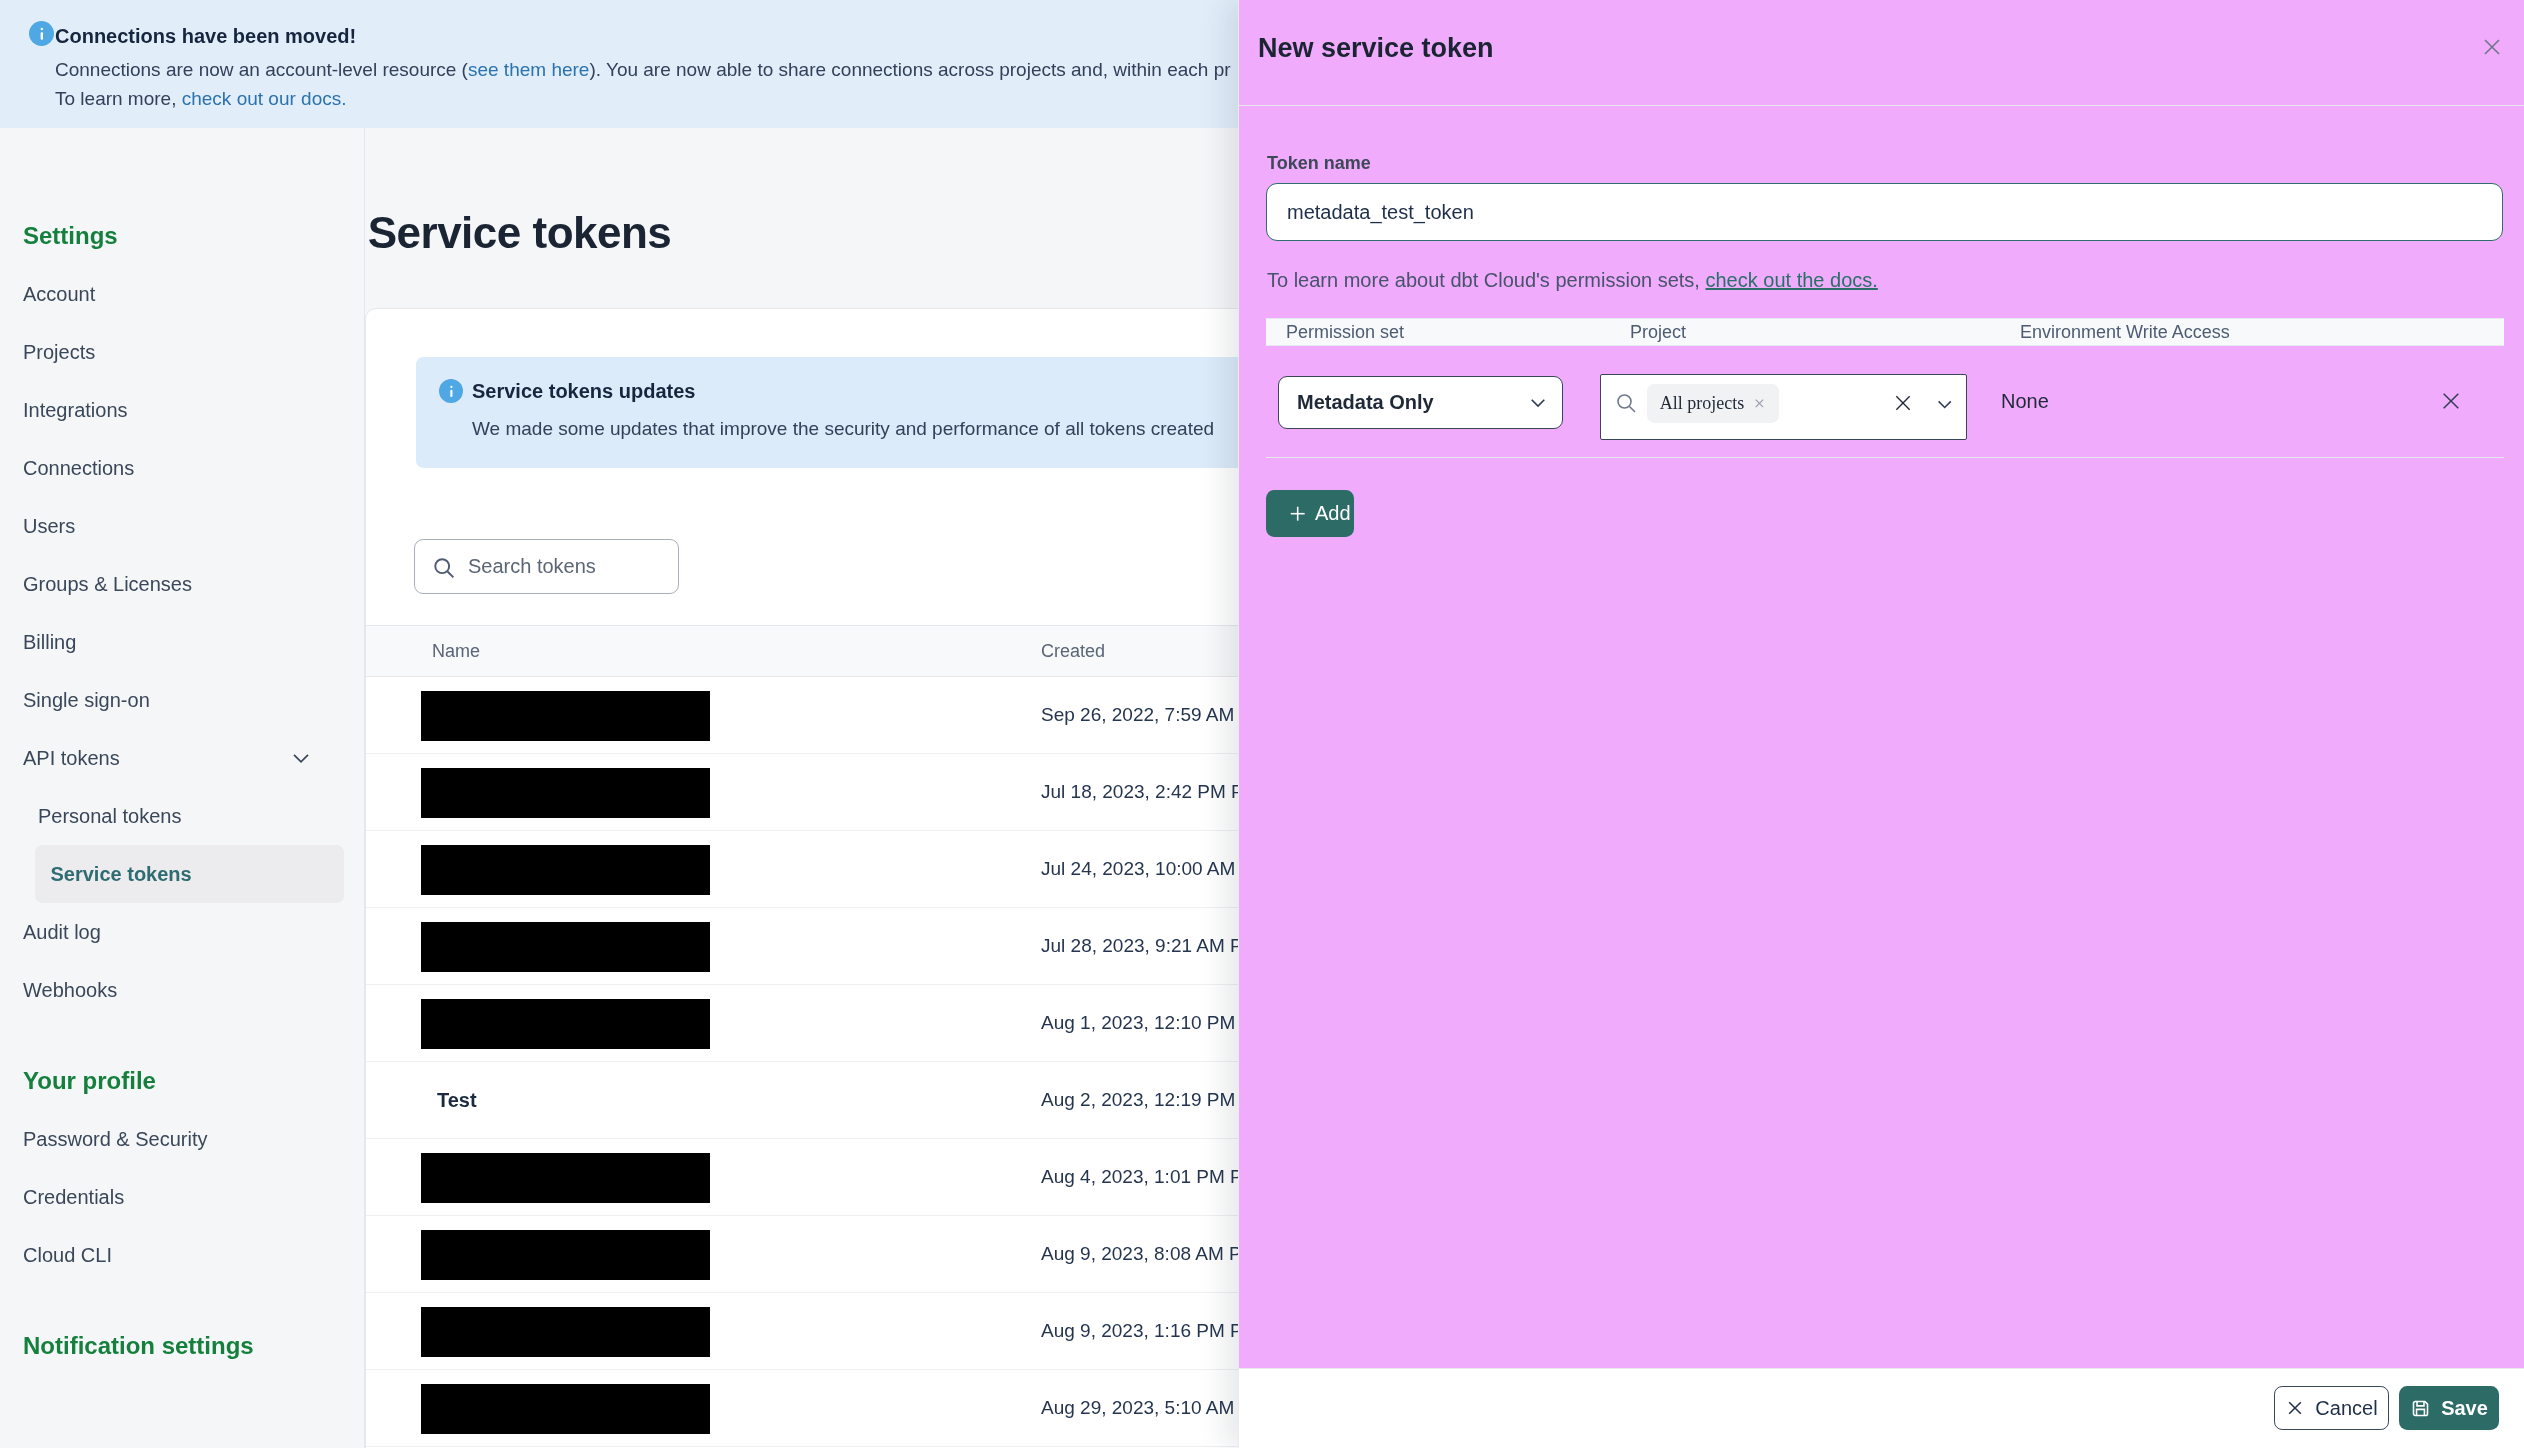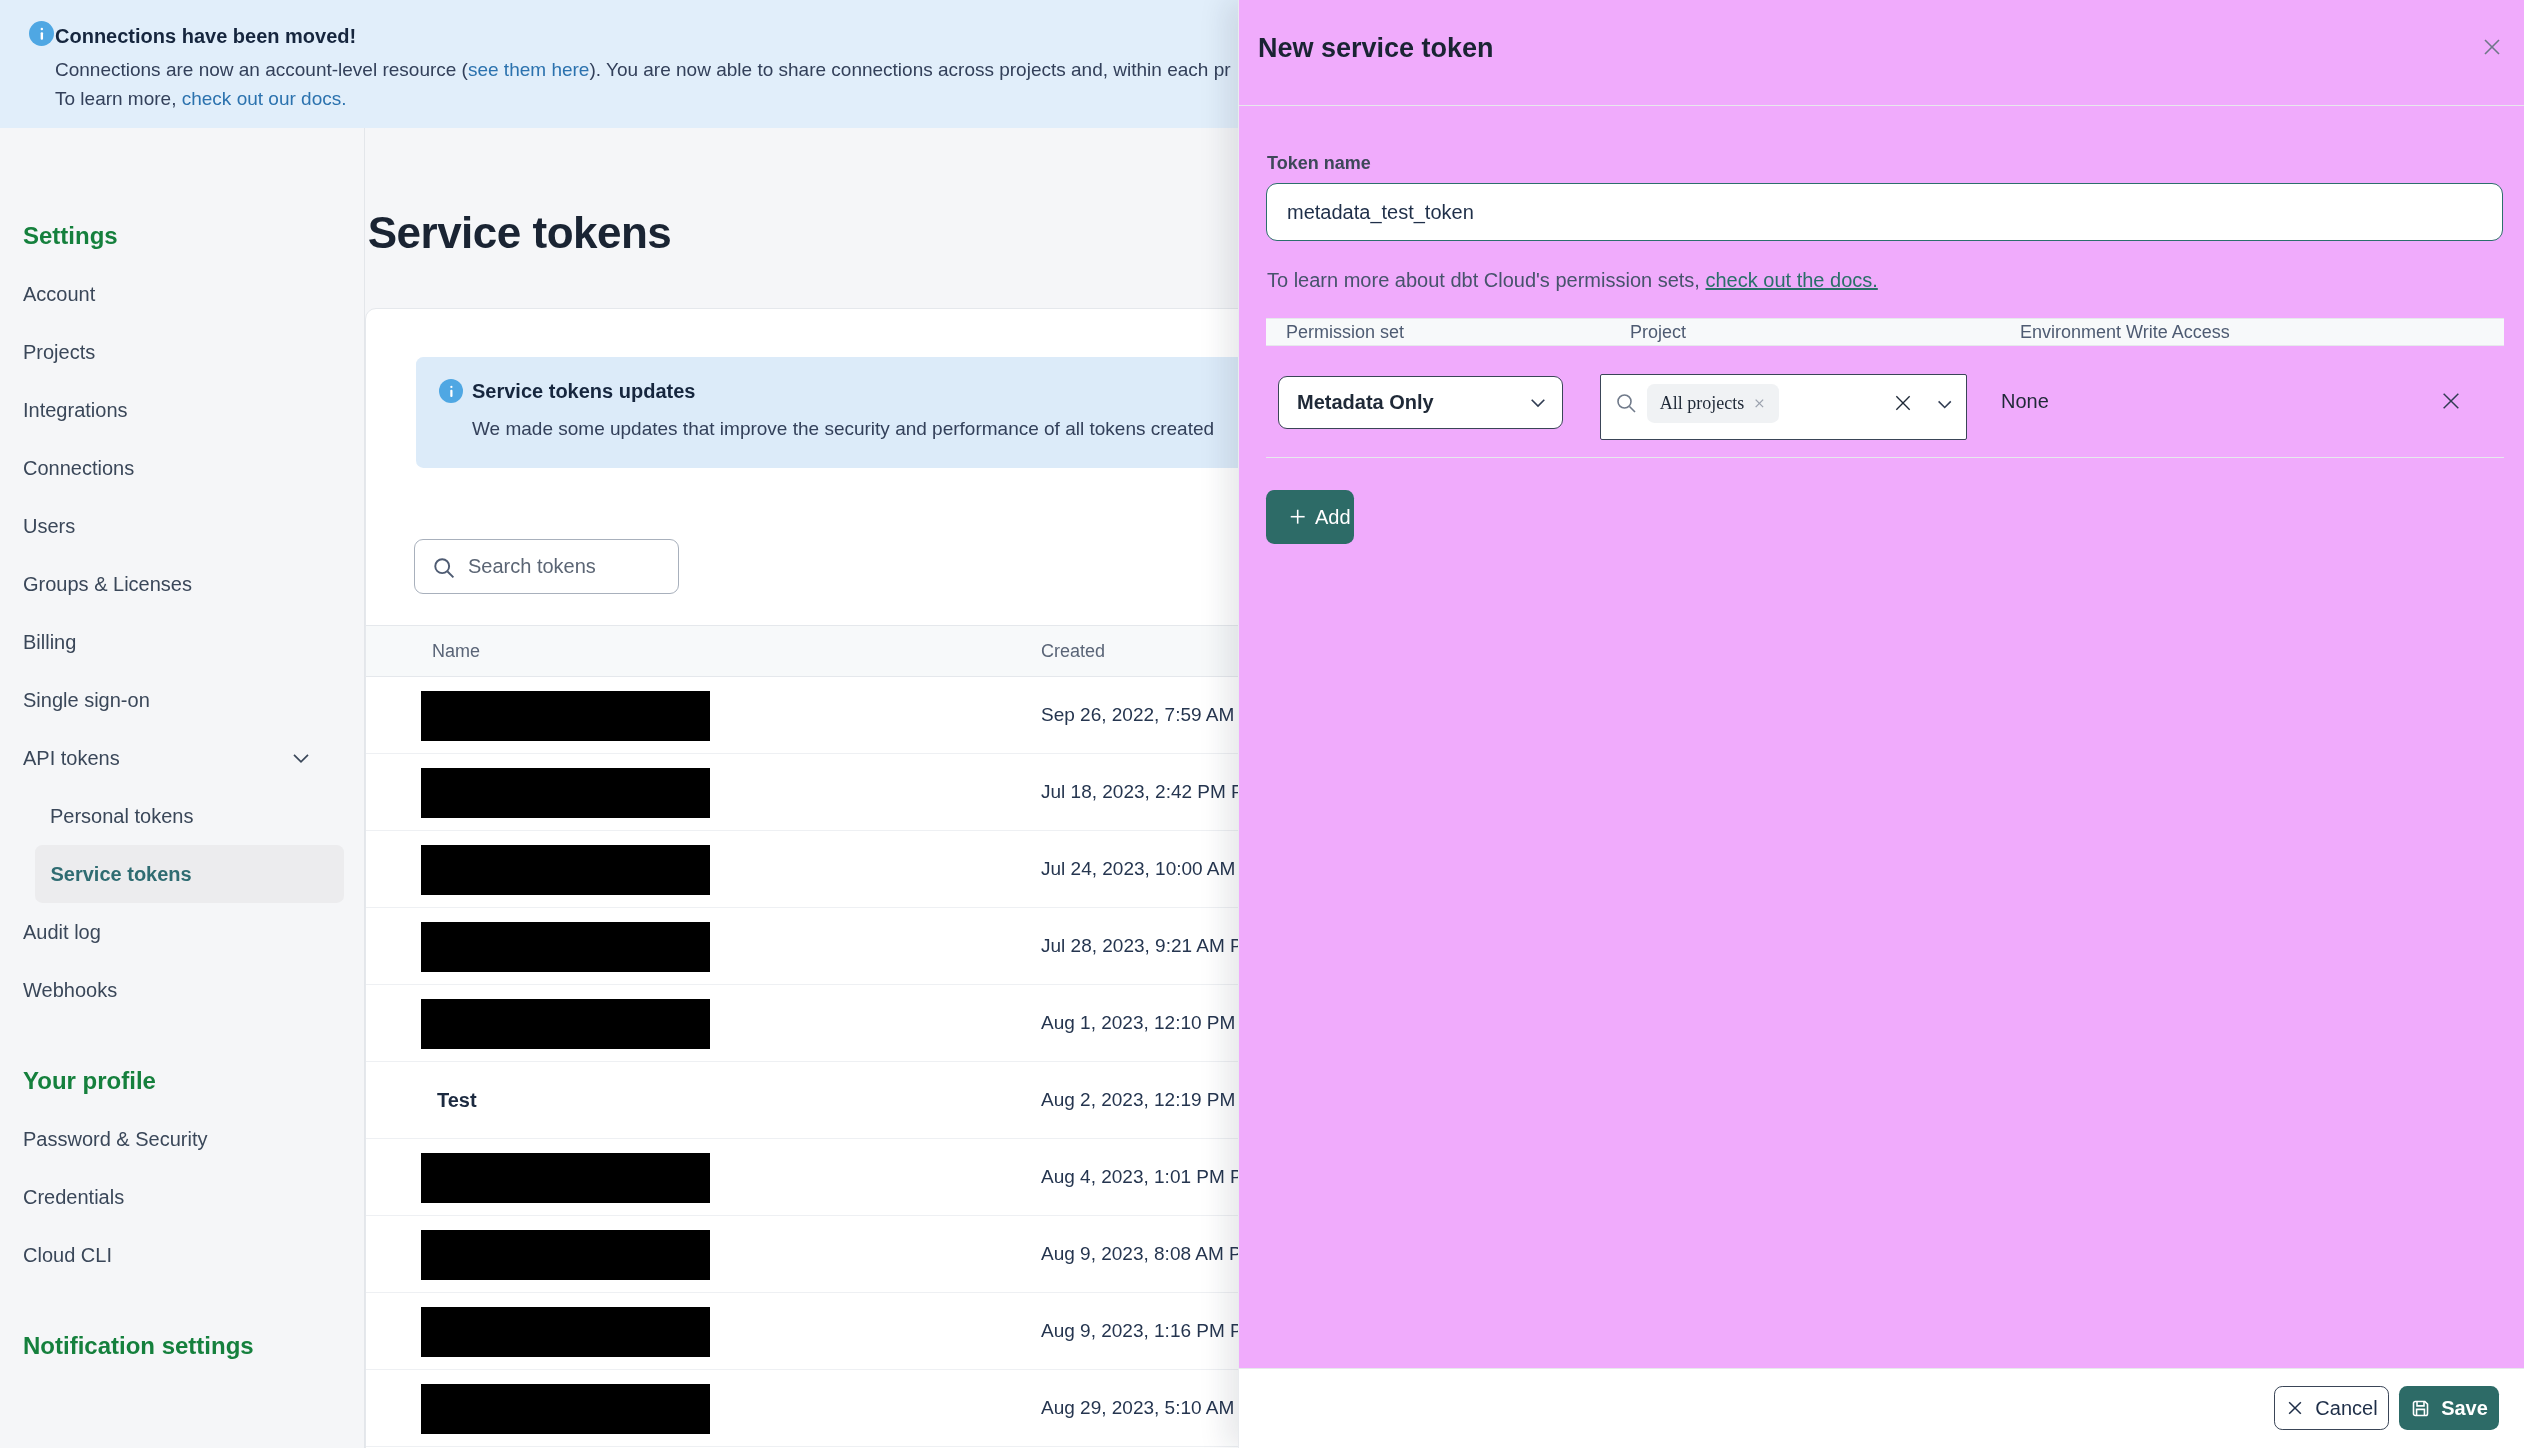--- a/index.html
+++ b/index.html
@@ -29,21 +29,21 @@
   
   .sidebar {
     position:absolute; left:0; top:128px; bottom:0; width:365px;
     border-right:0.9px solid #e3e6ea; padding-top:79px; background:#f5f6f8; overflow:hidden;
   }
   .side-item {
     height:58px; display:flex; align-items:center; padding-left:23px;
     font-size:20px; color:#3a4759; cursor:pointer; white-space:nowrap;
   }
   .side-heading { font-size:24px; font-weight:700; color:#15803d; cursor:default; }
-  .side-sub { padding-left:50px; }
+  .side-sub { padding-left:38px; }
   .side-gap { margin-top:33px; }
   .side-active {
     margin-left:35px; margin-right:20px; padding-left:15.5px;
     background:#ececee; border-radius:7.3px; color:#2f6c72; font-weight:700;
   }
   .side-chevron { margin-left:auto; margin-right:53px; }
 
   
   .main { position:absolute; left:365px; top:128px; right:0; bottom:0; }
   .page-title {
@@ -132,21 +132,21 @@
   }
   .chip-x { cursor:pointer; display:flex; }
   .combo-clear { position:absolute; right:53px; top:18px; cursor:pointer; background:none; border:none; }
   .combo-chev  { position:absolute; right:12.8px; top:23px; cursor:pointer; background:none; border:none; }
 
   .env-none { position:absolute; left:735px; top:0; height:100%; display:flex; align-items:center;
               font-size:20px; color:#1f2937; }
   .row-remove { position:absolute; left:1174px; top:44px; cursor:pointer; background:none; border:none; }
 
   .add-btn {
-    position:absolute; left:27px; top:490px; width:88px; height:54px;
+    position:absolute; left:27px; top:490px; width:88px; height:47px;
     background:#2d6b67; border:none; border-radius:8.2px; cursor:pointer;
     display:flex; align-items:center; justify-content:center; gap:8.2px;
     color:#fff; font-family:inherit; font-size:20px;padding-left:20px;
   }
 
   .drawer-footer { position:absolute; left:0; right:0; bottom:0; height:81px; background:#fff; border-top:0.9px solid #e7e9ec; }
   .cancel-btn {
     position:absolute; left:1035px; top:17.4px; width:115px; height:44px;
     background:#fff; border:0.9px solid #3a4557; border-radius:8.2px; cursor:pointer;
     display:flex; align-items:center; justify-content:center; gap:10px;

